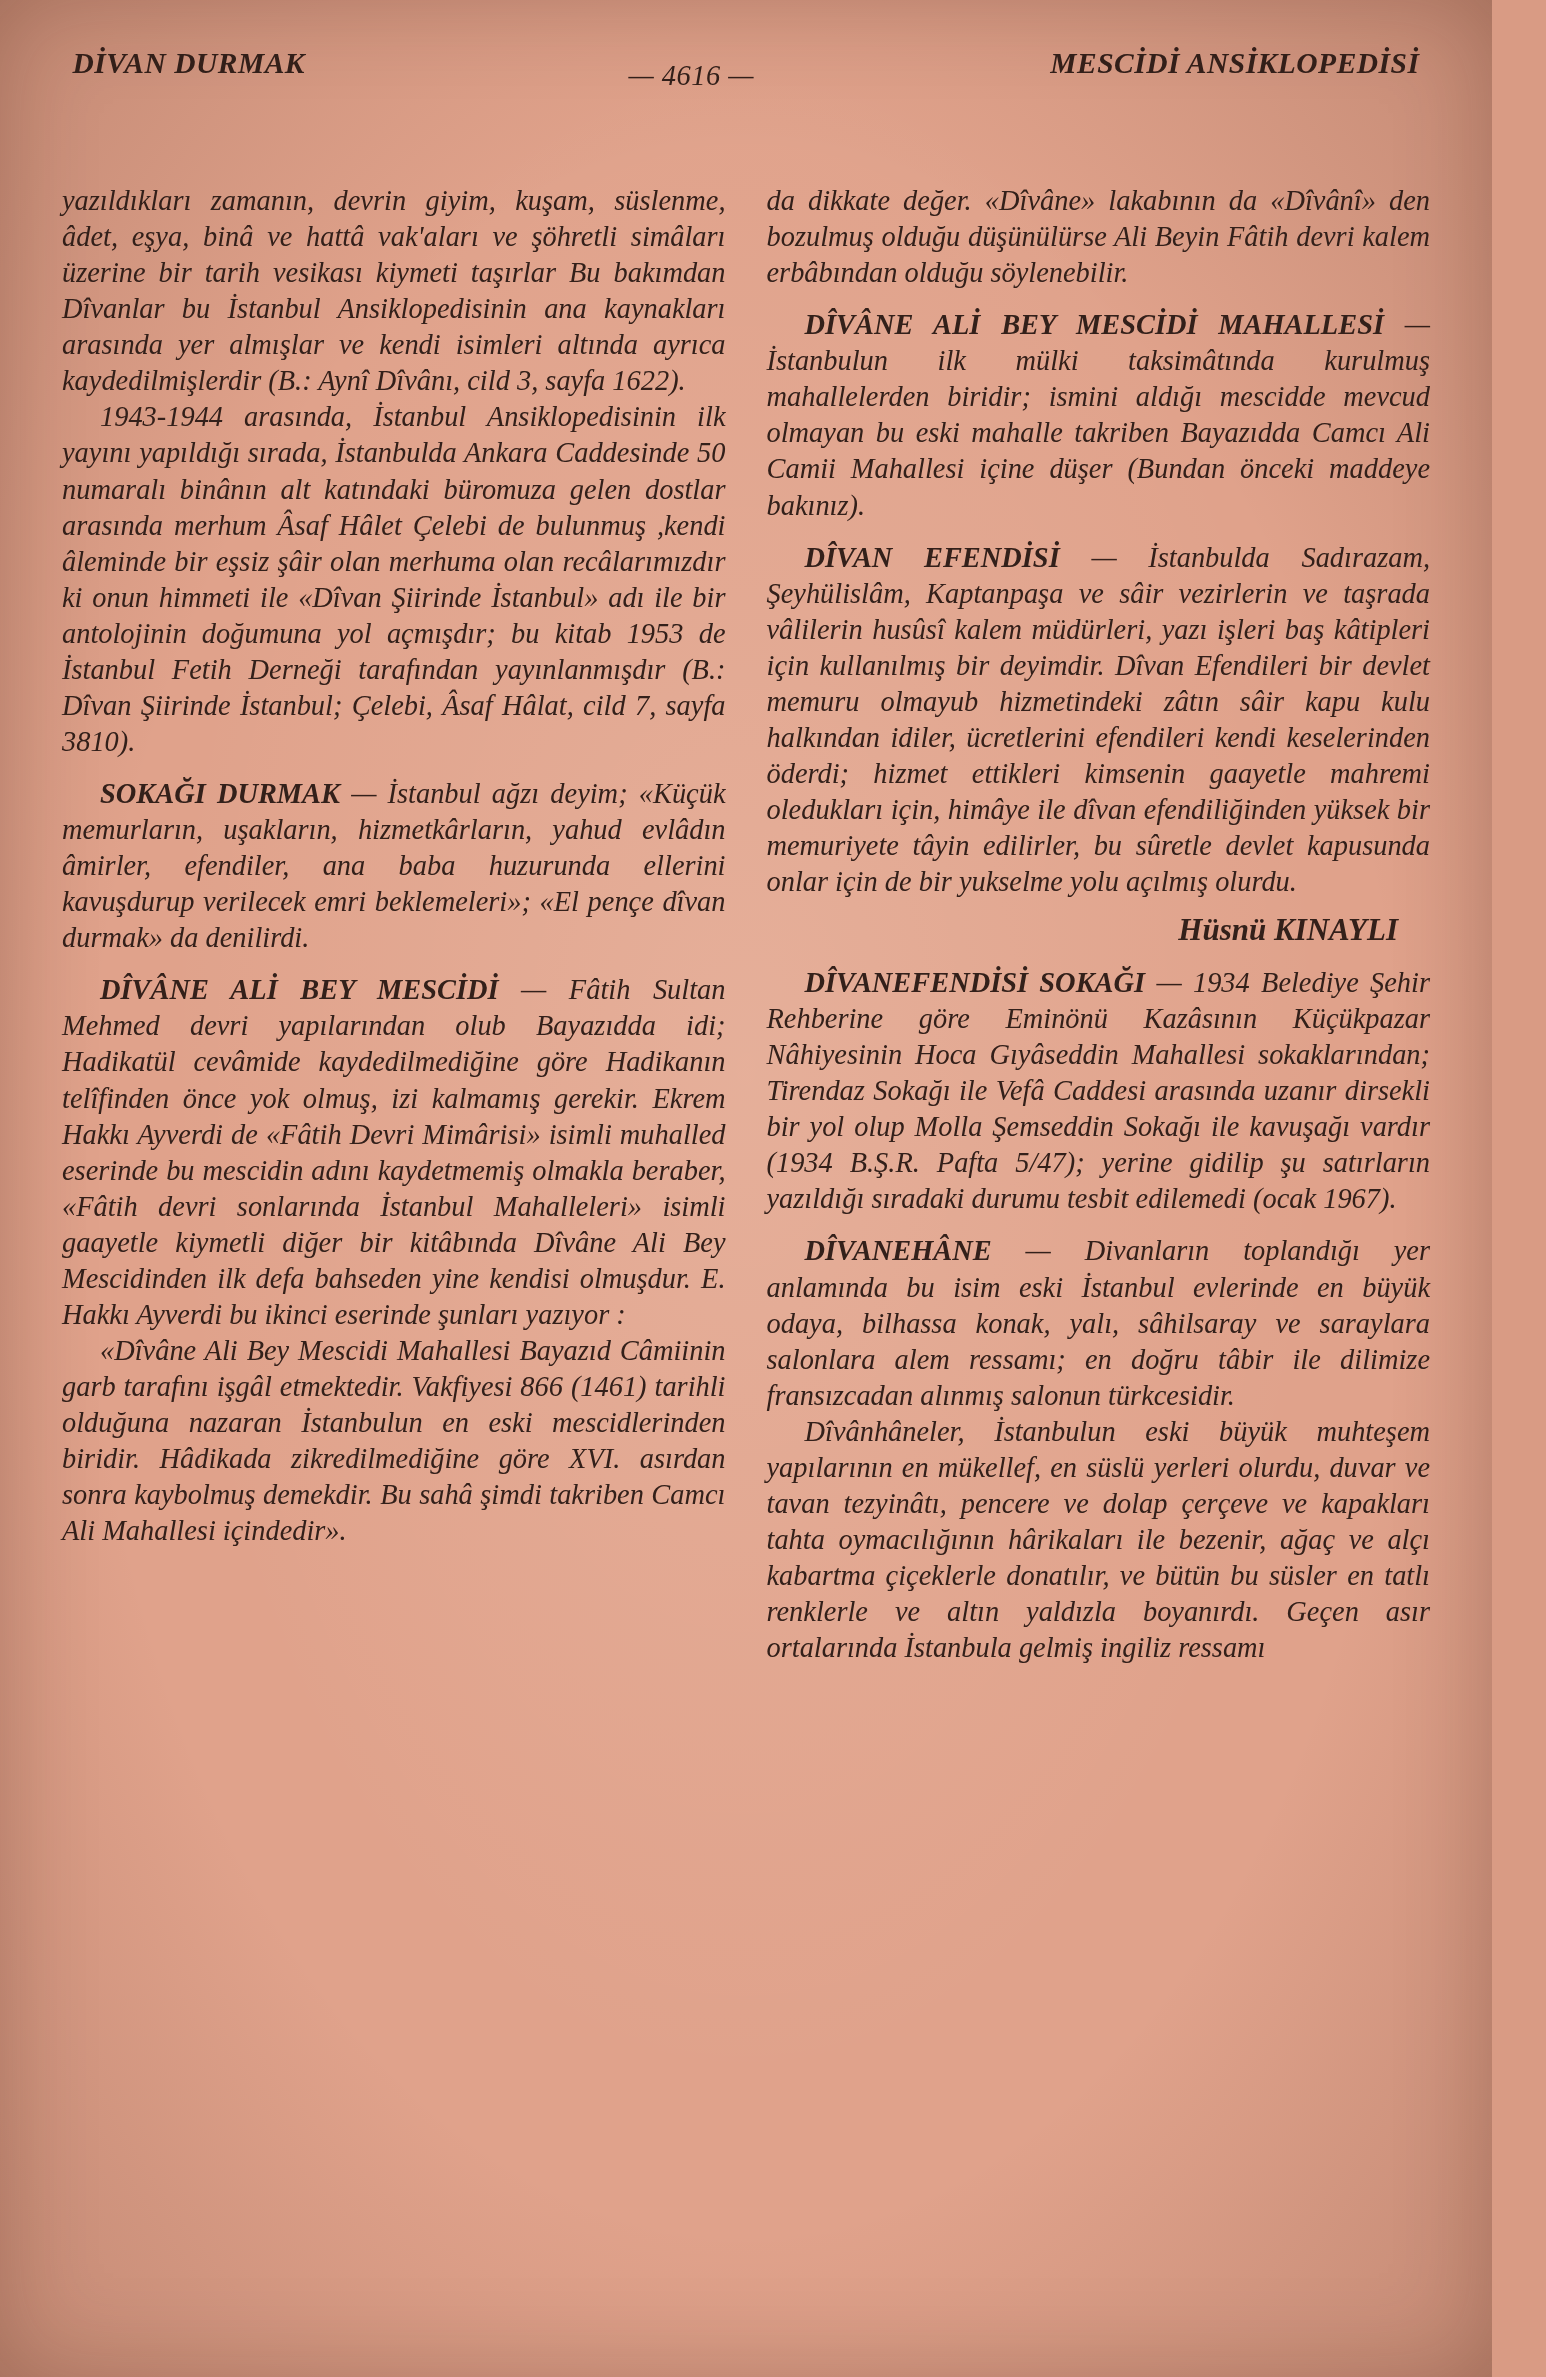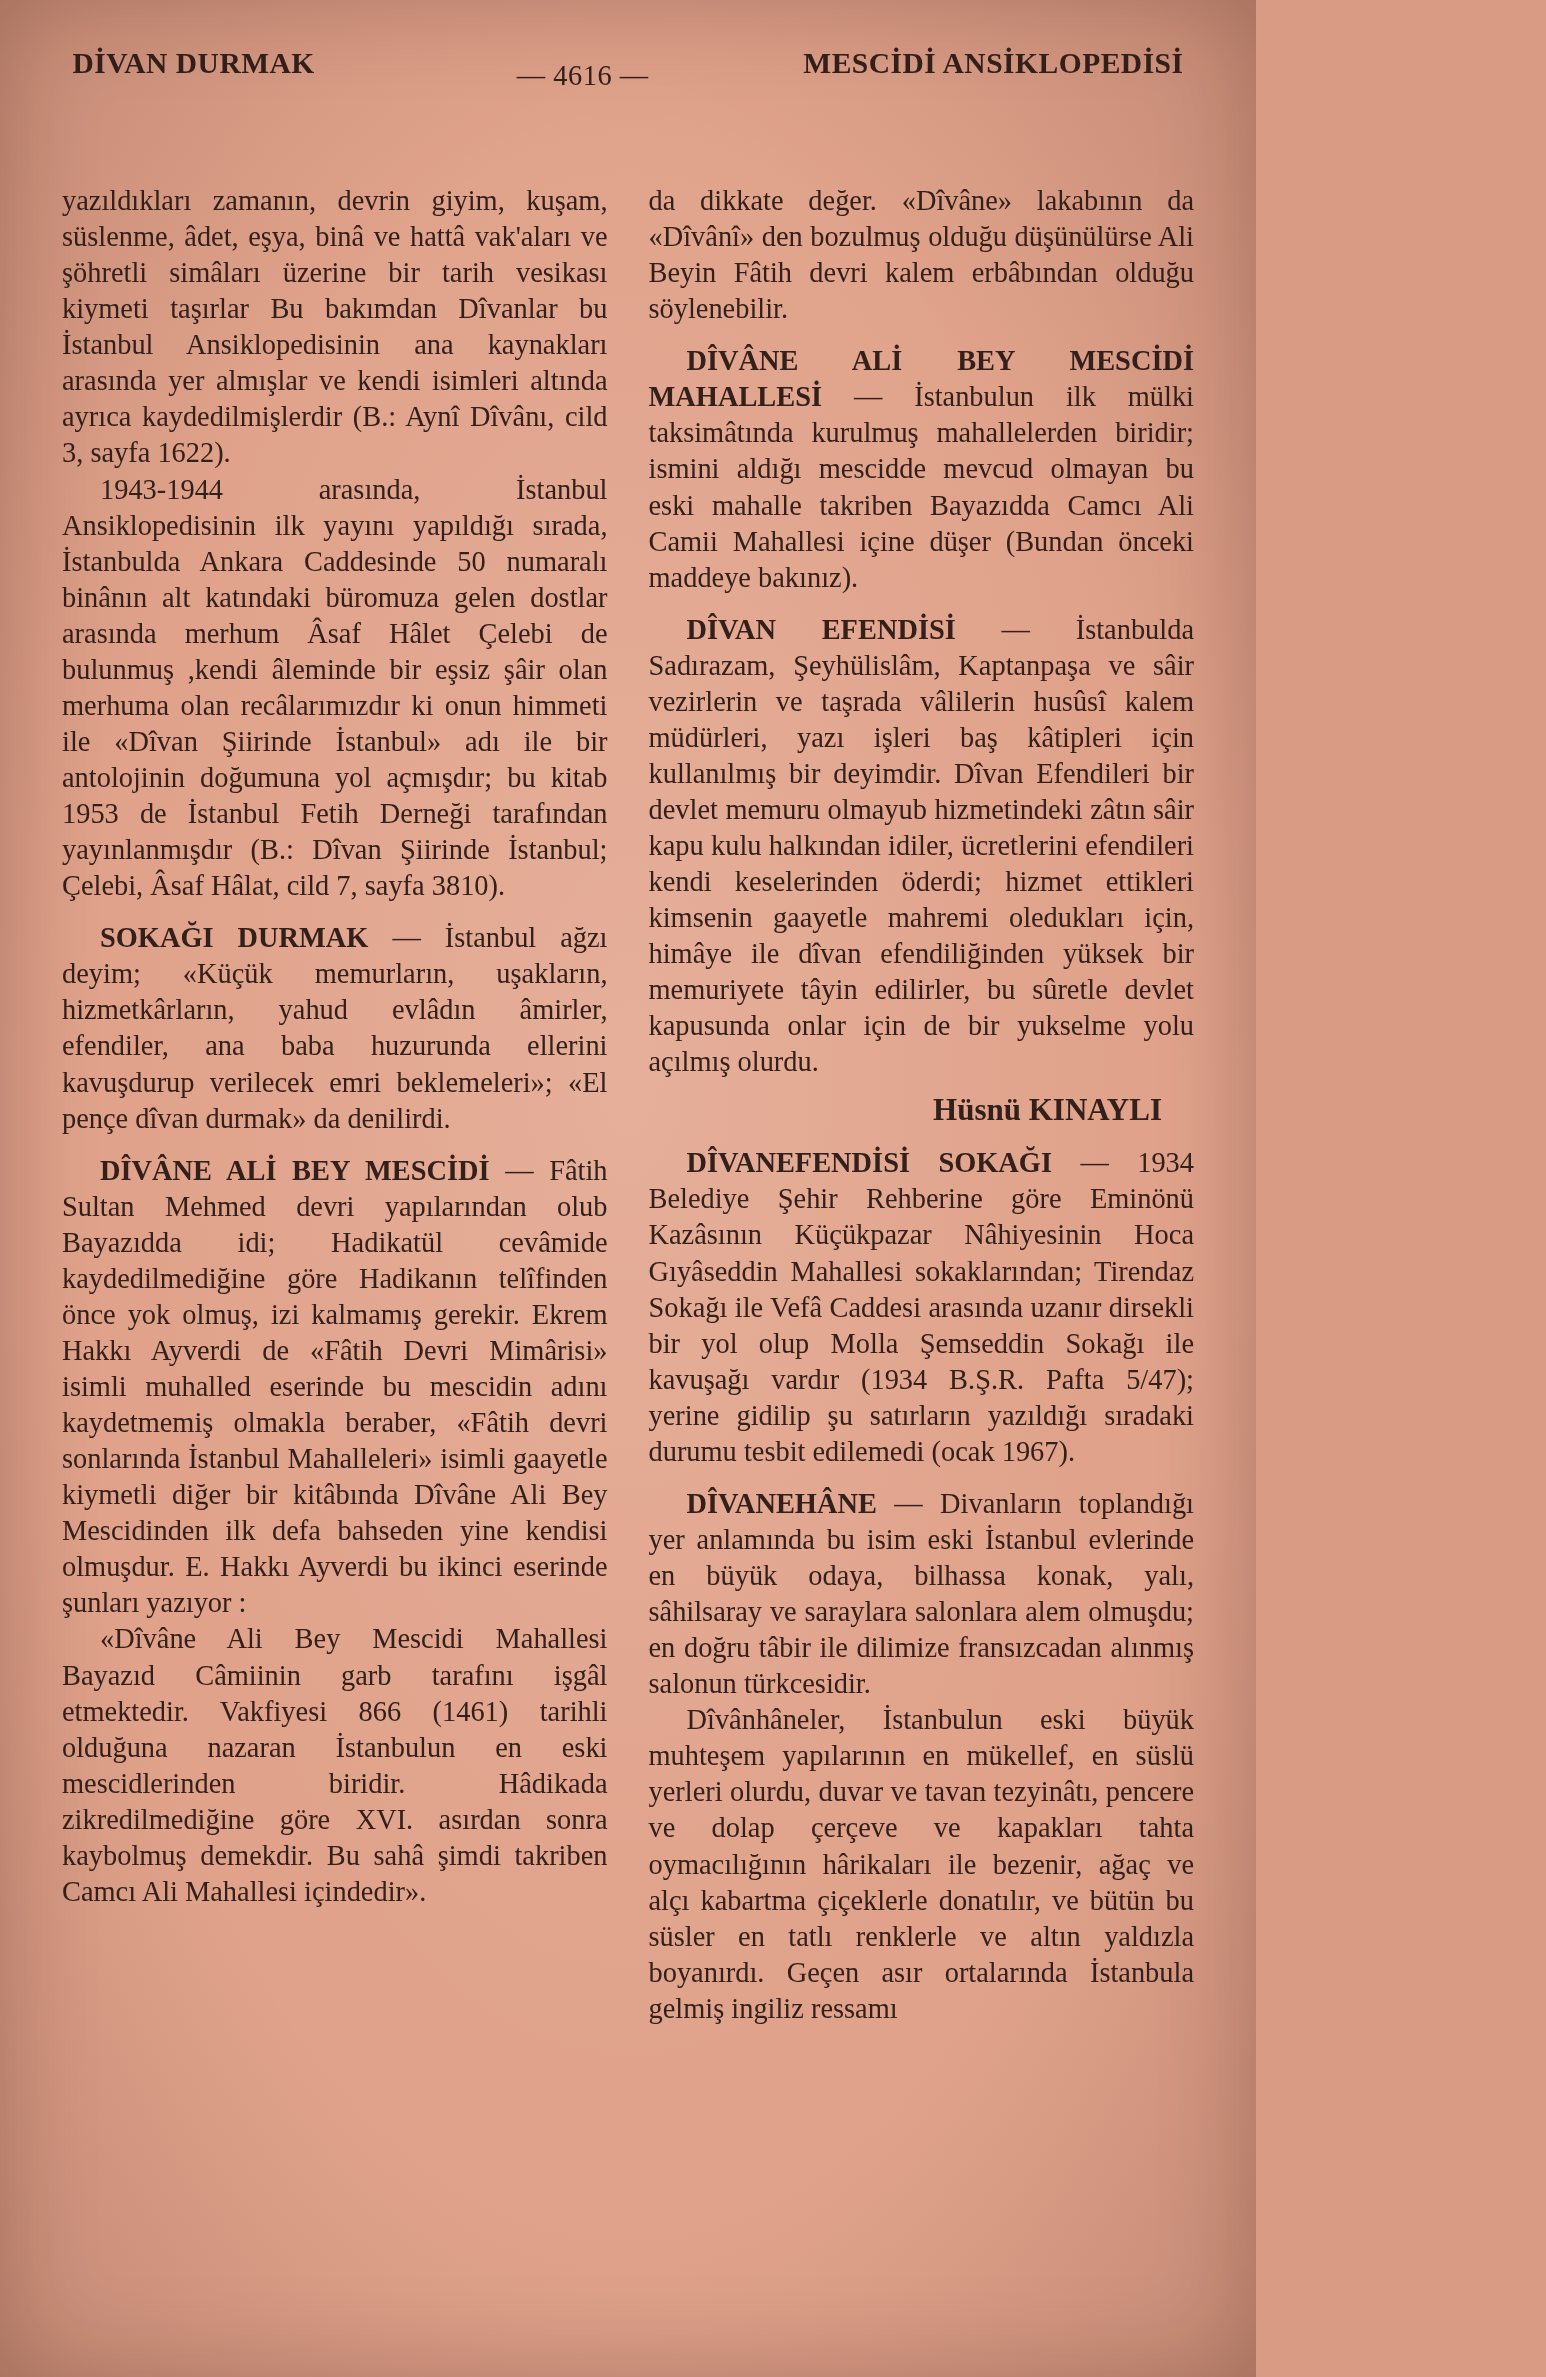--- a/index.html
+++ b/index.html
@@ -8,29 +8,30 @@
     width: 1546px;
     height: 2377px;
     overflow: hidden;
   }
   body {
     font-family: "Liberation Serif", "DejaVu Serif", serif;
     background: #d99b84;
   }
   .page {
     position: relative;
-    width: 1256px;
+    width: 1492px;
     height: 2377px;
     box-sizing: border-box;
     padding: 47px 62px 32px 62px;
     background:
       radial-gradient(ellipse at 50% 45%, rgba(255,235,220,0.18) 0%, rgba(0,0,0,0) 55%),
       radial-gradient(ellipse at 50% 50%, rgba(0,0,0,0) 62%, rgba(70,30,15,0.18) 100%),
       #e0a28b;
     color: #33201a;
+    font-style: italic;
   }
   .page::after {
     content: "";
     position: absolute;
     inset: 0;
     pointer-events: none;
     box-shadow: inset 0 0 95px rgba(60,25,10,0.25);
   }
   header.running-head {
     position: relative;
@@ -113,20 +114,20 @@
       <p class="entry"><span class="headword">DÎVÂNE ALİ BEY MESCİDİ</span> <span>— Fâtih Sultan Mehmed devri yapılarından olub Bayazıdda idi; Hadikatül cevâmide kaydedilmediğine göre Hadikanın telîfinden önce yok olmuş, izi kalmamış gerekir. Ekrem Hakkı Ayverdi de «Fâtih Devri Mimârisi» isimli muhalled eserinde bu mescidin adını kaydetmemiş olmakla beraber, «Fâtih devri sonlarında İstanbul Mahalleleri» isimli gaayetle kiymetli diğer bir kitâbında Dîvâne Ali Bey Mescidinden ilk defa bahseden yine kendisi olmuşdur. E. Hakkı Ayverdi bu ikinci eserinde şunları yazıyor :</span></p>
       <p>«Dîvâne Ali Bey Mescidi Mahallesi Bayazıd Câmiinin garb tarafını işgâl etmektedir. Vakfiyesi 866 (1461) tarihli olduğuna nazaran İstanbulun en eski mescidlerinden biridir. Hâdikada zikredilmediğine göre XVI. asırdan sonra kaybolmuş demekdir. Bu sahâ şimdi takriben Camcı Ali Mahallesi içindedir».</p>
     </div>
 
     <div class="col">
       <p class="noindent">da dikkate değer. «Dîvâne» lakabının da «Dîvânî» den bozulmuş olduğu düşünülürse Ali Beyin Fâtih devri kalem erbâbından olduğu söylenebilir.</p>
       <p class="entry"><span class="headword">DÎVÂNE ALİ BEY MESCİDİ MAHALLESİ</span> <span>— İstanbulun ilk mülki taksimâtında kurulmuş mahallelerden biridir; ismini aldığı mescidde mevcud olmayan bu eski mahalle takriben Bayazıdda Camcı Ali Camii Mahallesi içine düşer (Bundan önceki maddeye bakınız).</span></p>
       <p class="entry"><span class="headword">DÎVAN EFENDİSİ</span> <span>— İstanbulda Sadırazam, Şeyhülislâm, Kaptanpaşa ve sâir vezirlerin ve taşrada vâlilerin husûsî kalem müdürleri, yazı işleri baş kâtipleri için kullanılmış bir deyimdir. Dîvan Efendileri bir devlet memuru olmayub hizmetindeki zâtın sâir kapu kulu halkından idiler, ücretlerini efendileri kendi keselerinden öderdi; hizmet ettikleri kimsenin gaayetle mahremi oledukları için, himâye ile dîvan efendiliğinden yüksek bir memuriyete tâyin edilirler, bu sûretle devlet kapusunda onlar için de bir yukselme yolu açılmış olurdu.</span></p>
       <p class="signature">Hüsnü KINAYLI</p>
       <p class="entry"><span class="headword">DÎVANEFENDİSİ SOKAĞI</span> <span>— 1934 Belediye Şehir Rehberine göre Eminönü Kazâsının Küçükpazar Nâhiyesinin Hoca Gıyâseddin Mahallesi sokaklarından; Tirendaz Sokağı ile Vefâ Caddesi arasında uzanır dirsekli bir yol olup Molla Şemseddin Sokağı ile kavuşağı vardır (1934 B.Ş.R. Pafta 5/47); yerine gidilip şu satırların yazıldığı sıradaki durumu tesbit edilemedi (ocak 1967).</span></p>
-      <p class="entry"><span class="headword">DÎVANEHÂNE</span> <span>— Divanların toplandığı yer anlamında bu isim eski İstanbul evlerinde en büyük odaya, bilhassa konak, yalı, sâhilsaray ve saraylara salonlara alem olmuşdu; en doğru tâbir ile dilimize fransızcadan alınmış salonun türkcesidir.</span></p>
+      <p class="entry"><span class="headword">DÎVANEHÂNE</span> <span>— Divanların toplandığı yer anlamında bu isim eski İstanbul evlerinde en büyük odaya, bilhassa konak, yalı, sâhilsaray ve saraylara salonlara alem ressamı; en doğru tâbir ile dilimize fransızcadan alınmış salonun türkcesidir.</span></p>
       <p>Dîvânhâneler, İstanbulun eski büyük muhteşem yapılarının en mükellef, en süslü yerleri olurdu, duvar ve tavan tezyinâtı, pencere ve dolap çerçeve ve kapakları tahta oymacılığının hârikaları ile bezenir, ağaç ve alçı kabartma çiçeklerle donatılır, ve bütün bu süsler en tatlı renklerle ve altın yaldızla boyanırdı. Geçen asır ortalarında İstanbula gelmiş ingiliz ressamı</p>
     </div>
 
   </div>
 
 </div>
 
 
 </body></html>

